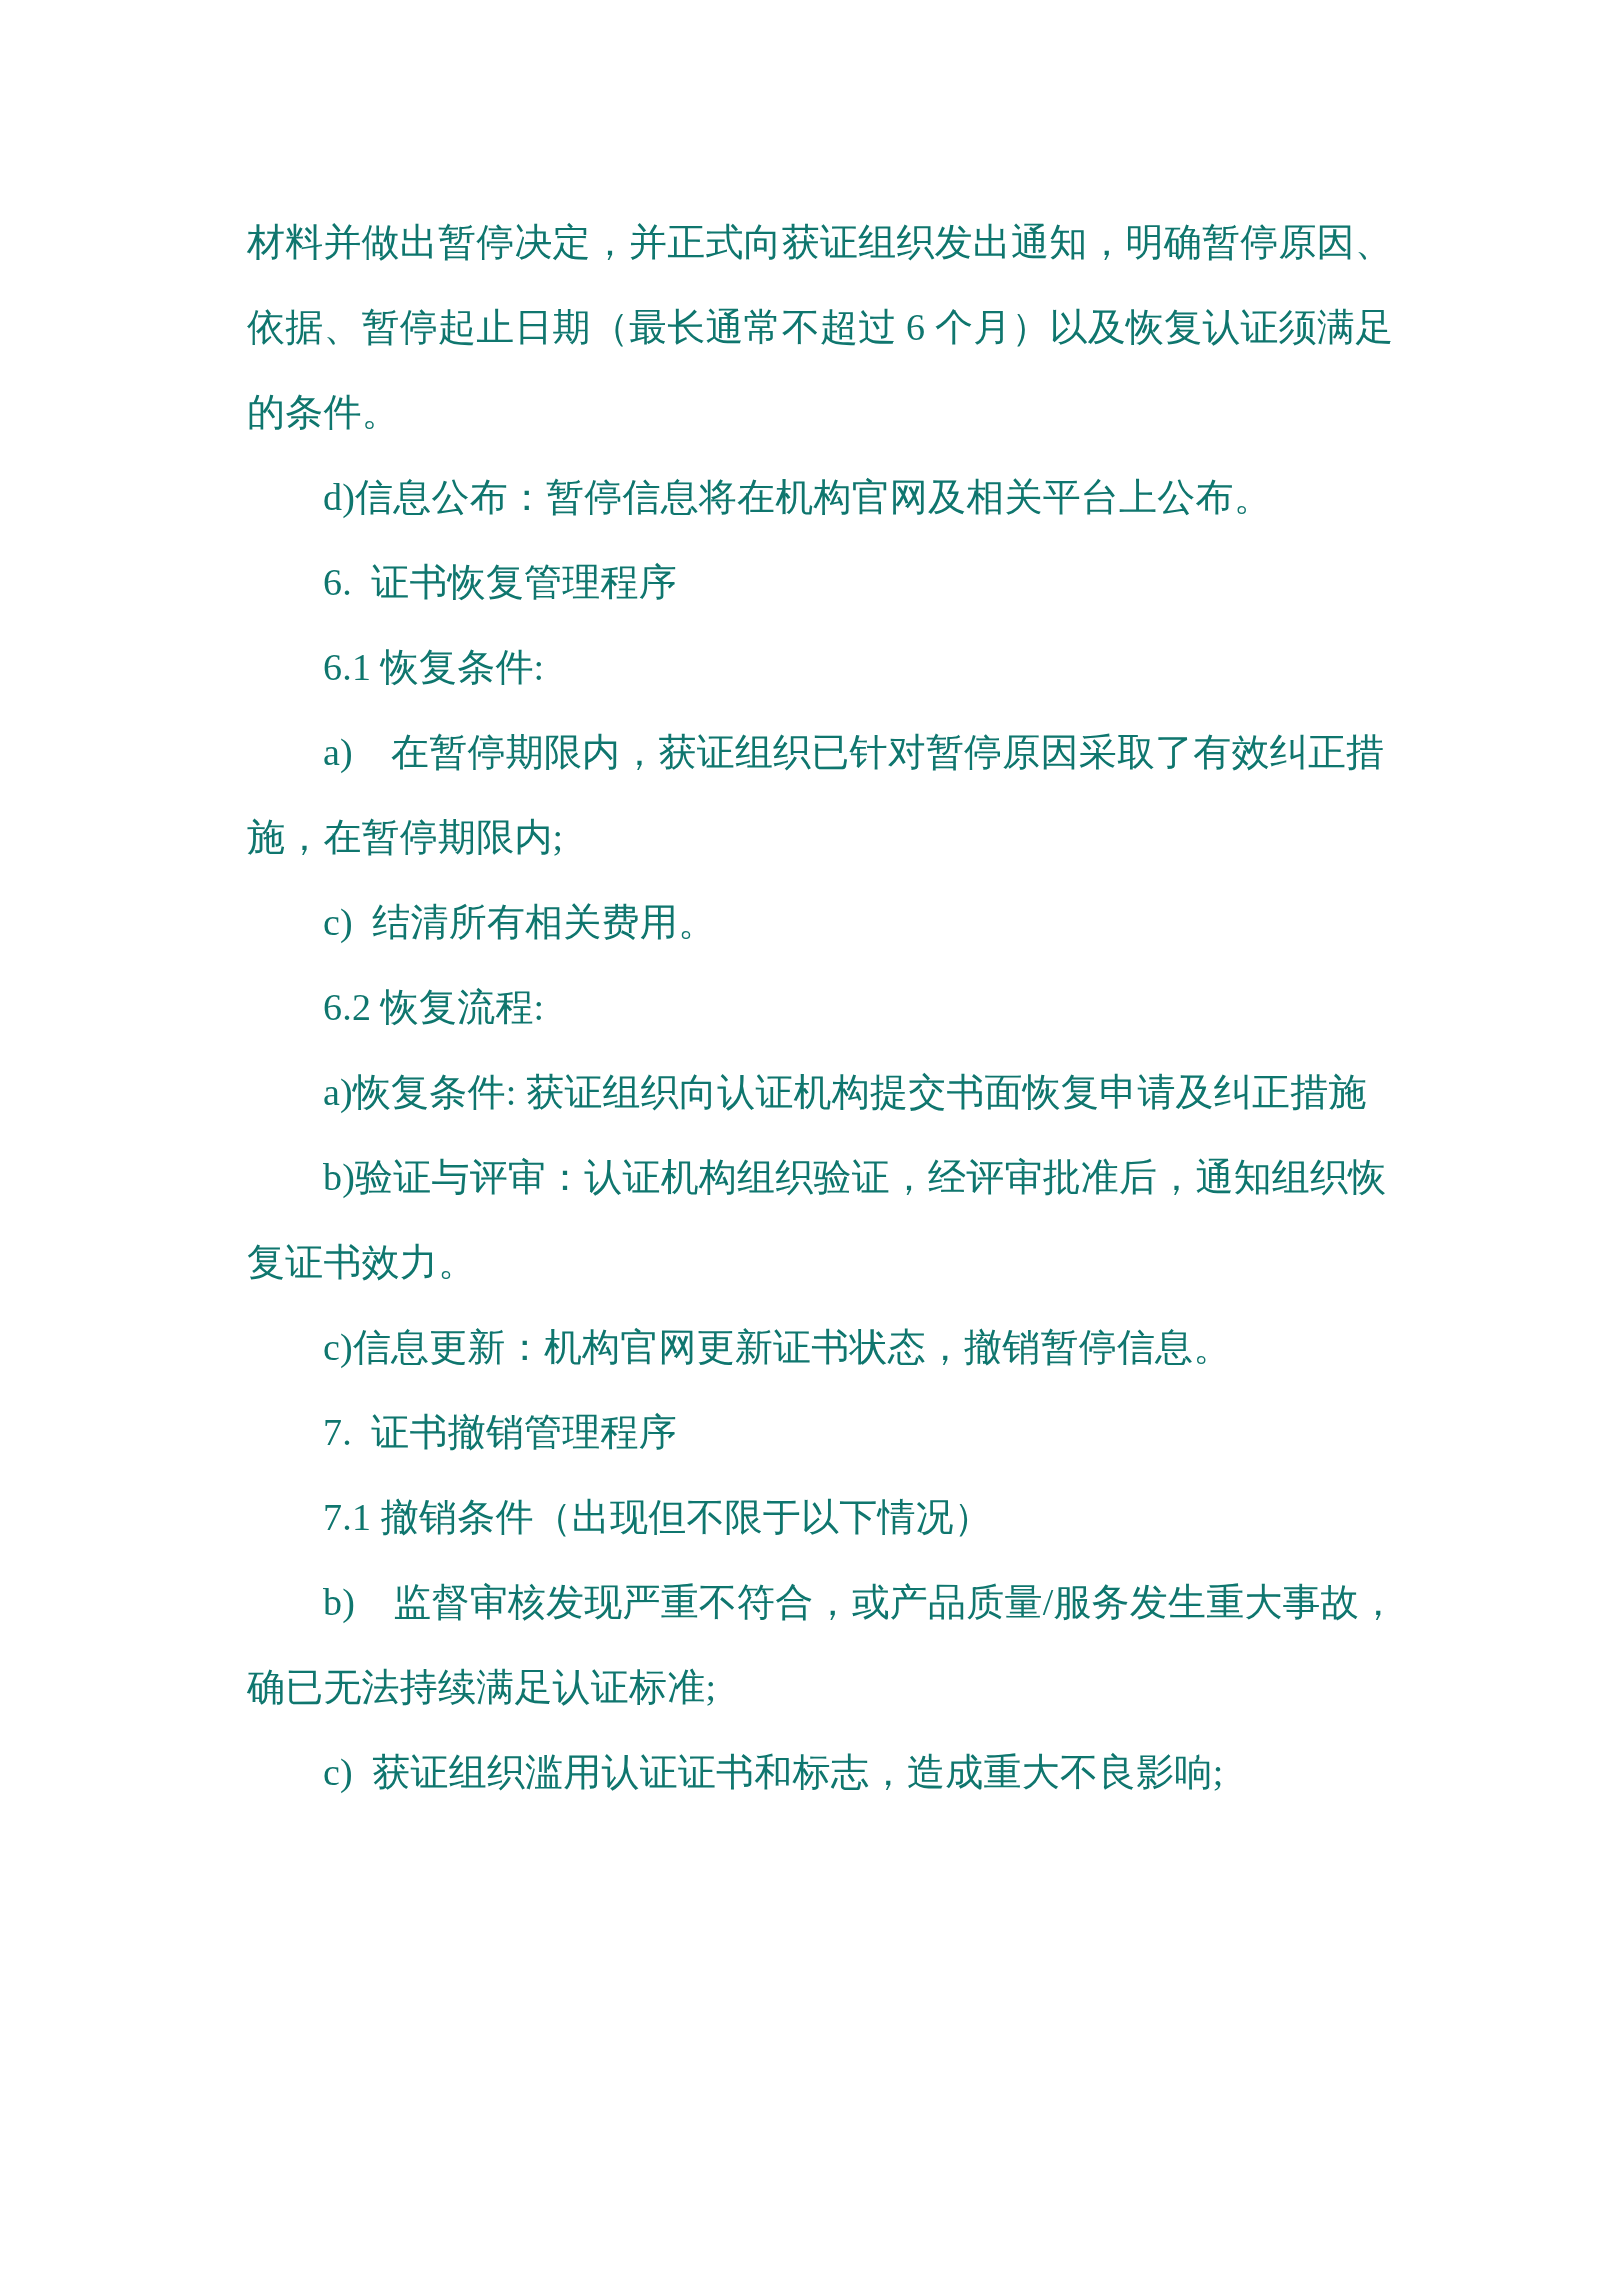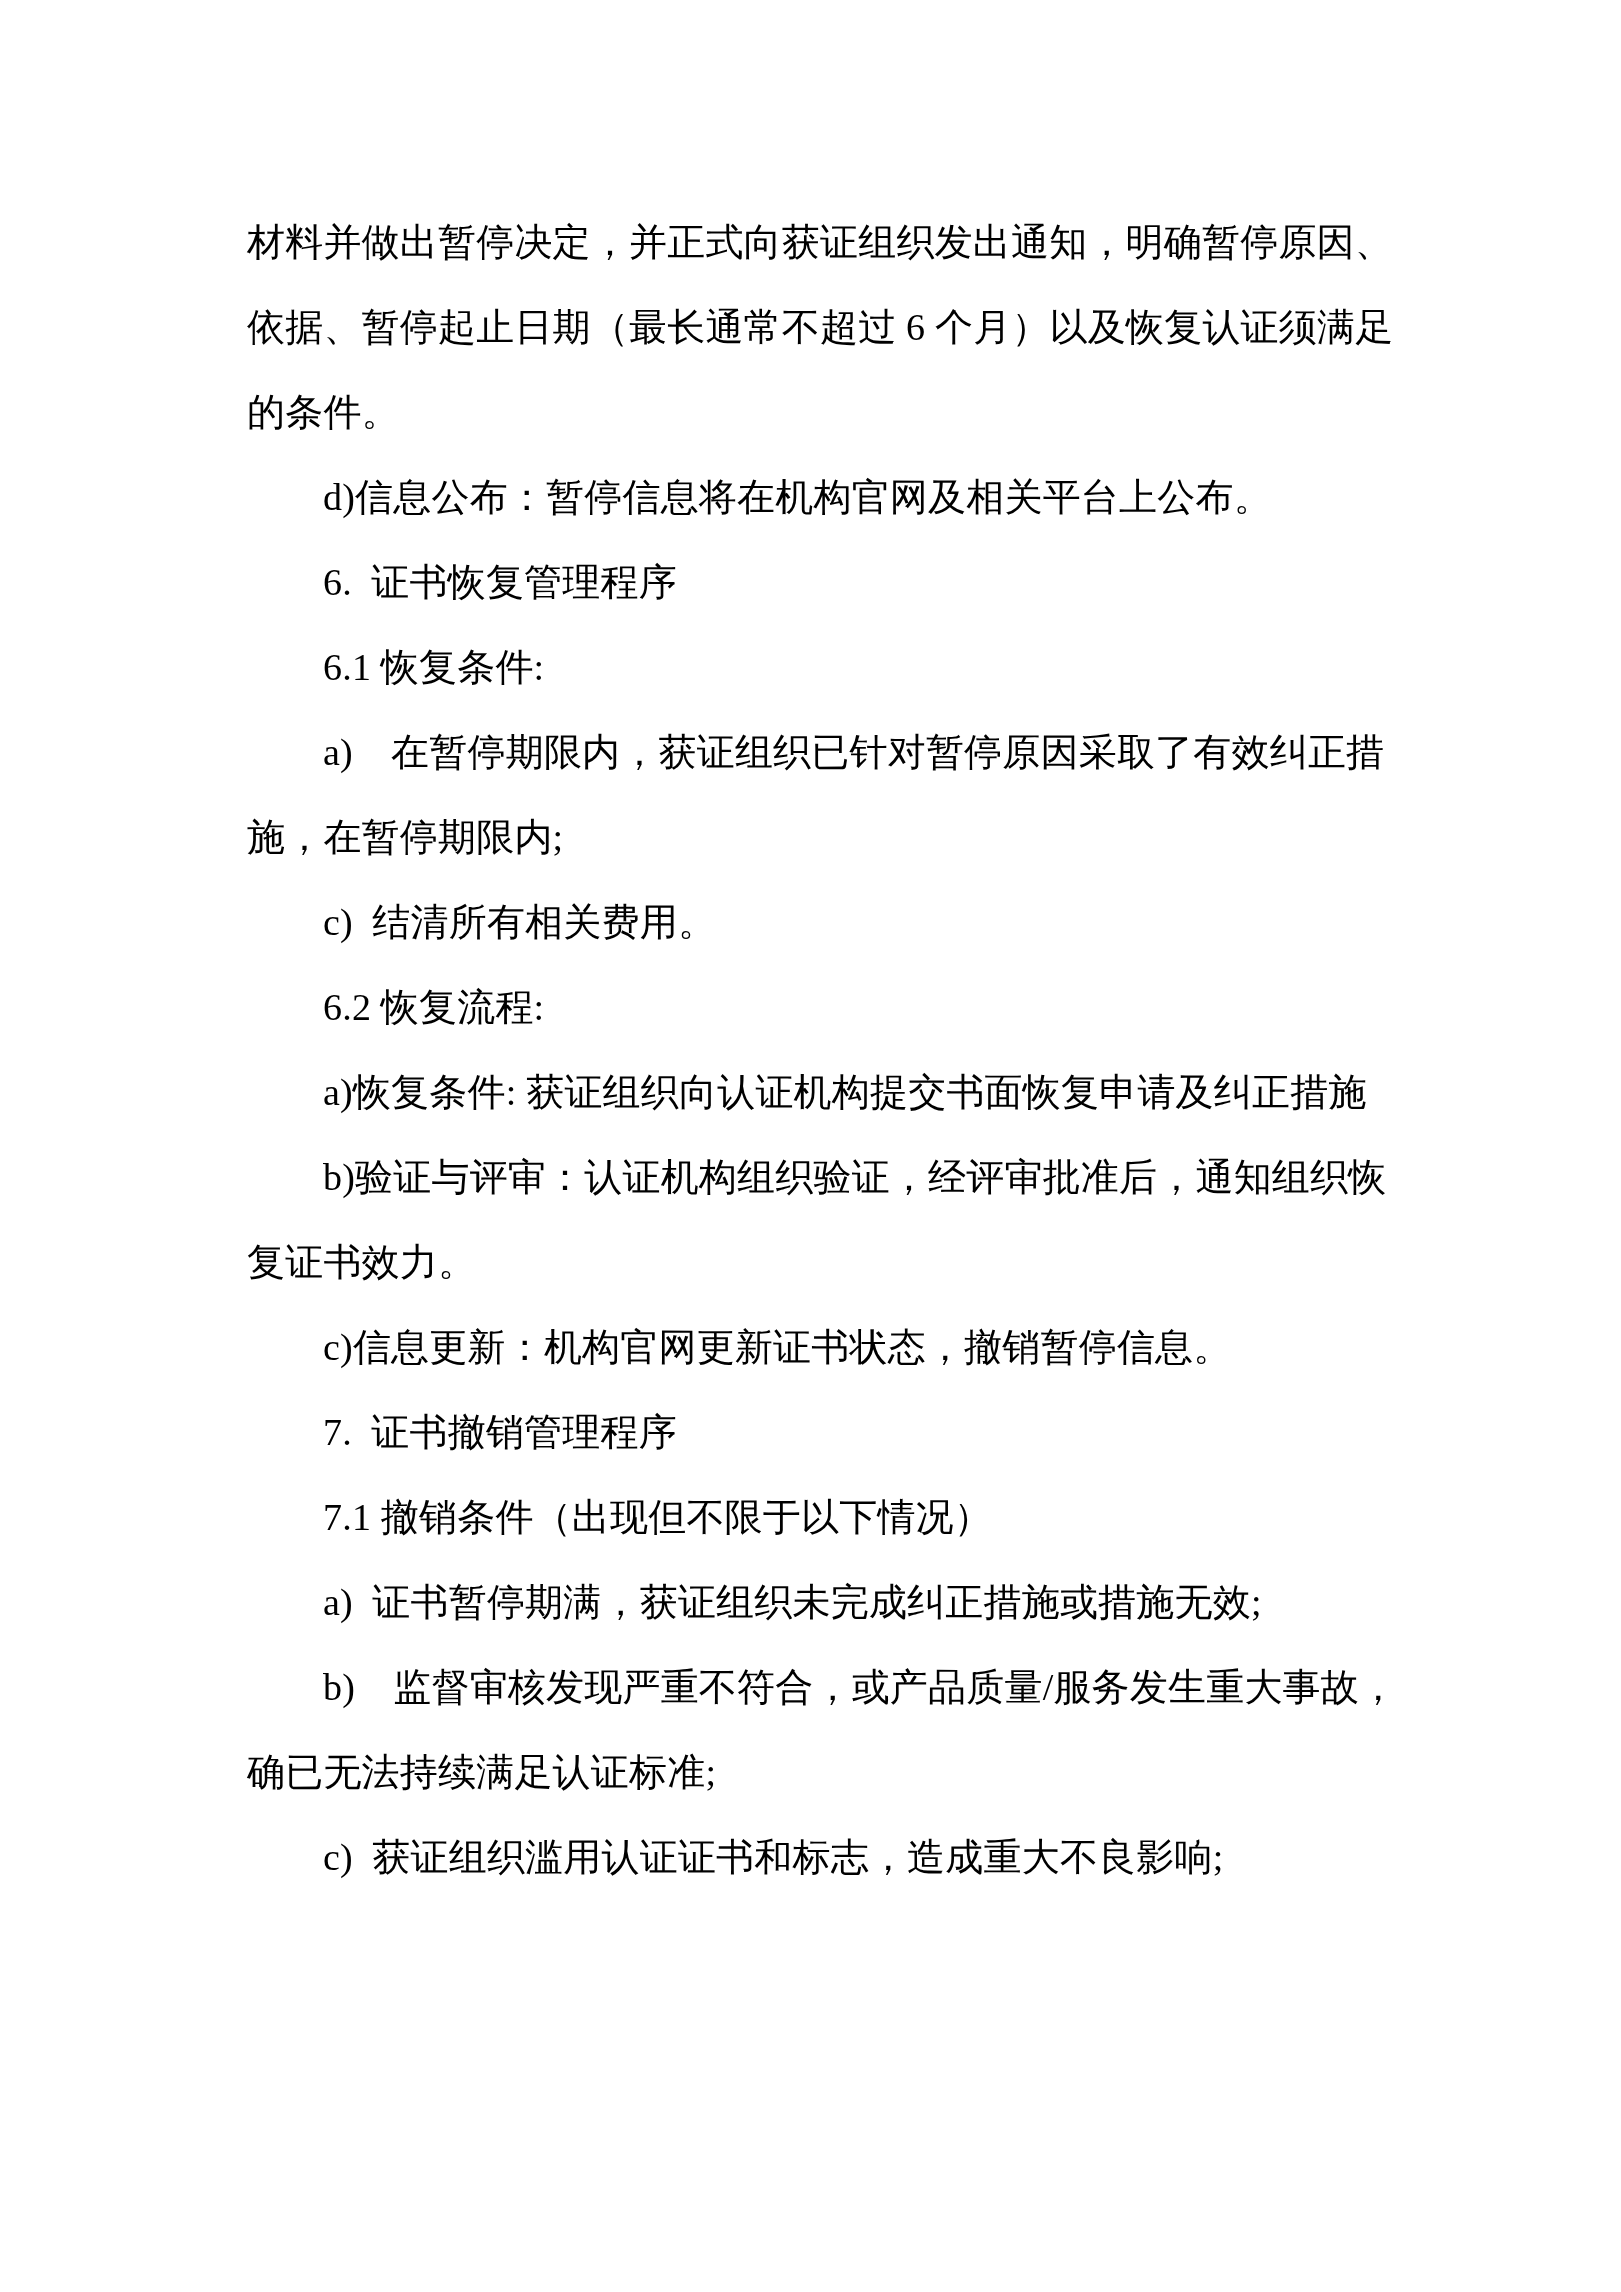--- a/index.html
+++ b/index.html
@@ -7,21 +7,21 @@
     padding: 0;
     background: #ffffff;
   }
   .page {
     position: relative;
     width: 1621px;
     height: 2293px;
     background: #ffffff;
     overflow: hidden;
     font-family: "Liberation Serif", "DejaVu Serif", serif;
-    color: #000000;
+    color: #0f766e;
   }
   .content {
     position: absolute;
     left: 247px;
     top: 200px;
     width: 1137px;
   }
   .line {
     height: 85px;
     line-height: 85px;
@@ -68,20 +68,19 @@
     </div>
     <div class="line">复证书效力。</div>
 
     <div class="line indent">
       <span>c)</span><span class="b">信息更新：</span><span>机构官网更新证书状态，撤销暂停信息。</span>
     </div>
 
     <div class="line indent bold">7.&nbsp; 证书撤销管理程序</div>
     <div class="line indent bold">7.1 撤销条件（出现但不限于以下情况）</div>
 
-    <div class="line indent">a)&nbsp; 证书暂停期满，获证组织未完成纠正措施或措施无效;</div>
     <div class="line indent">b)　监督审核发现严重不符合，或产品质量/服务发生重大事故，</div>
     <div class="line">确已无法持续满足认证标准;</div>
     <div class="line indent">c)&nbsp; 获证组织滥用认证证书和标志，造成重大不良影响;</div>
 
   </div>
 </div>
 
 
 </body></html>

